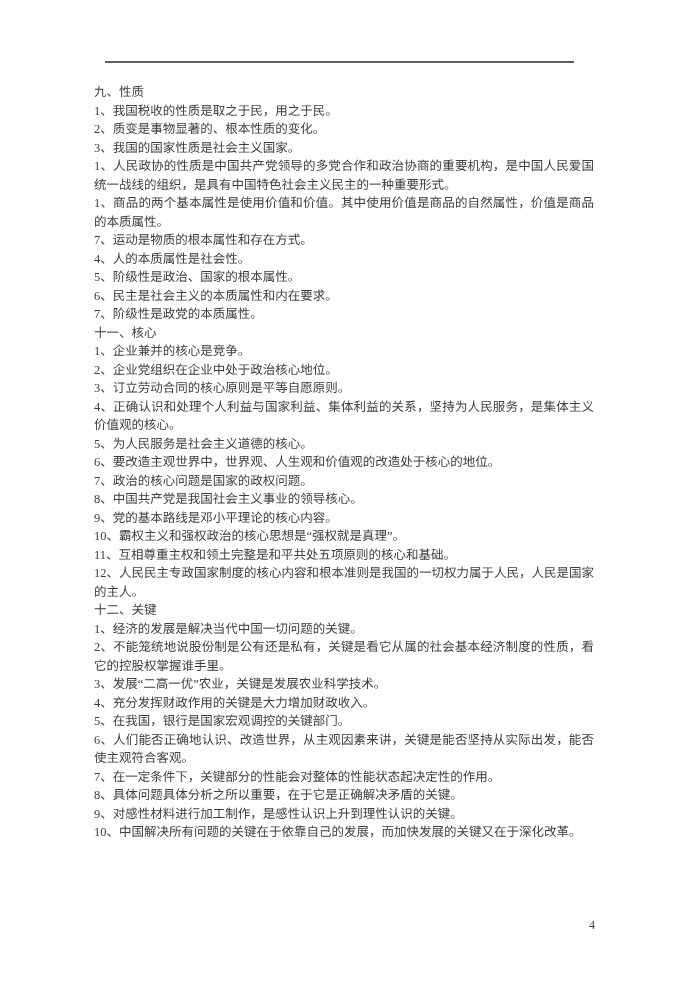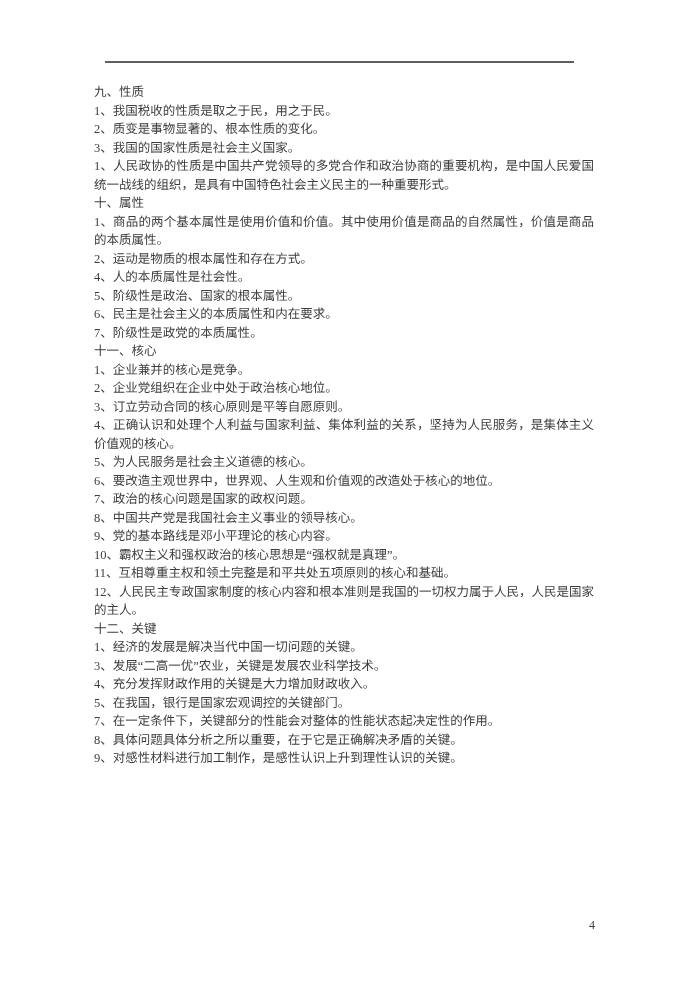--- a/index.html
+++ b/index.html
@@ -55,43 +55,45 @@
 <body style="--page-bg: #ffffff; --text-color: #3d3d3d; --rule-color: #5f5f5f;">
 
 <div class="page">
   <div class="header-rule"></div>
   <div class="content" id="doc-content">
       <p>九、性质</p>
       <p>1、我国税收的性质是取之于民，用之于民。</p>
       <p>2、质变是事物显著的、根本性质的变化。</p>
       <p>3、我国的国家性质是社会主义国家。</p>
       <p>1、人民政协的性质是中国共产党领导的多党合作和政治协商的重要机构，是中国人民爱国统一战线的组织，是具有中国特色社会主义民主的一种重要形式。</p>
-      <p>十、属性</p>
       <p>1、商品的两个基本属性是使用价值和价值。其中使用价值是商品的自然属性，价值是商品的本质属性。</p>
-      <p>2、运动是物质的根本属性和存在方式。</p>
+      <p>7、运动是物质的根本属性和存在方式。</p>
       <p>4、人的本质属性是社会性。</p>
       <p>5、阶级性是政治、国家的根本属性。</p>
       <p>6、民主是社会主义的本质属性和内在要求。</p>
       <p>7、阶级性是政党的本质属性。</p>
       <p>十一、核心</p>
       <p>1、企业兼并的核心是竞争。</p>
       <p>2、企业党组织在企业中处于政治核心地位。</p>
       <p>3、订立劳动合同的核心原则是平等自愿原则。</p>
       <p>4、正确认识和处理个人利益与国家利益、集体利益的关系，坚持为人民服务，是集体主义价值观的核心。</p>
       <p>5、为人民服务是社会主义道德的核心。</p>
       <p>6、要改造主观世界中，世界观、人生观和价值观的改造处于核心的地位。</p>
       <p>7、政治的核心问题是国家的政权问题。</p>
       <p>8、中国共产党是我国社会主义事业的领导核心。</p>
       <p>9、党的基本路线是邓小平理论的核心内容。</p>
       <p>10、霸权主义和强权政治的核心思想是“强权就是真理”。</p>
       <p>11、互相尊重主权和领土完整是和平共处五项原则的核心和基础。</p>
       <p>12、人民民主专政国家制度的核心内容和根本准则是我国的一切权力属于人民，人民是国家的主人。</p>
       <p>十二、关键</p>
       <p>1、经济的发展是解决当代中国一切问题的关键。</p>
+      <p>2、不能笼统地说股份制是公有还是私有，关键是看它从属的社会基本经济制度的性质，看它的控股权掌握谁手里。</p>
       <p>3、发展“二高一优”农业，关键是发展农业科学技术。</p>
       <p>4、充分发挥财政作用的关键是大力增加财政收入。</p>
       <p>5、在我国，银行是国家宏观调控的关键部门。</p>
+      <p>6、人们能否正确地认识、改造世界，从主观因素来讲，关键是能否坚持从实际出发，能否使主观符合客观。</p>
       <p>7、在一定条件下，关键部分的性能会对整体的性能状态起决定性的作用。</p>
       <p>8、具体问题具体分析之所以重要，在于它是正确解决矛盾的关键。</p>
       <p>9、对感性材料进行加工制作，是感性认识上升到理性认识的关键。</p>
+      <p>10、中国解决所有问题的关键在于依靠自己的发展，而加快发展的关键又在于深化改革。</p>
     </div>
   <div class="page-number">4</div>
 </div>
 
 </body></html>

